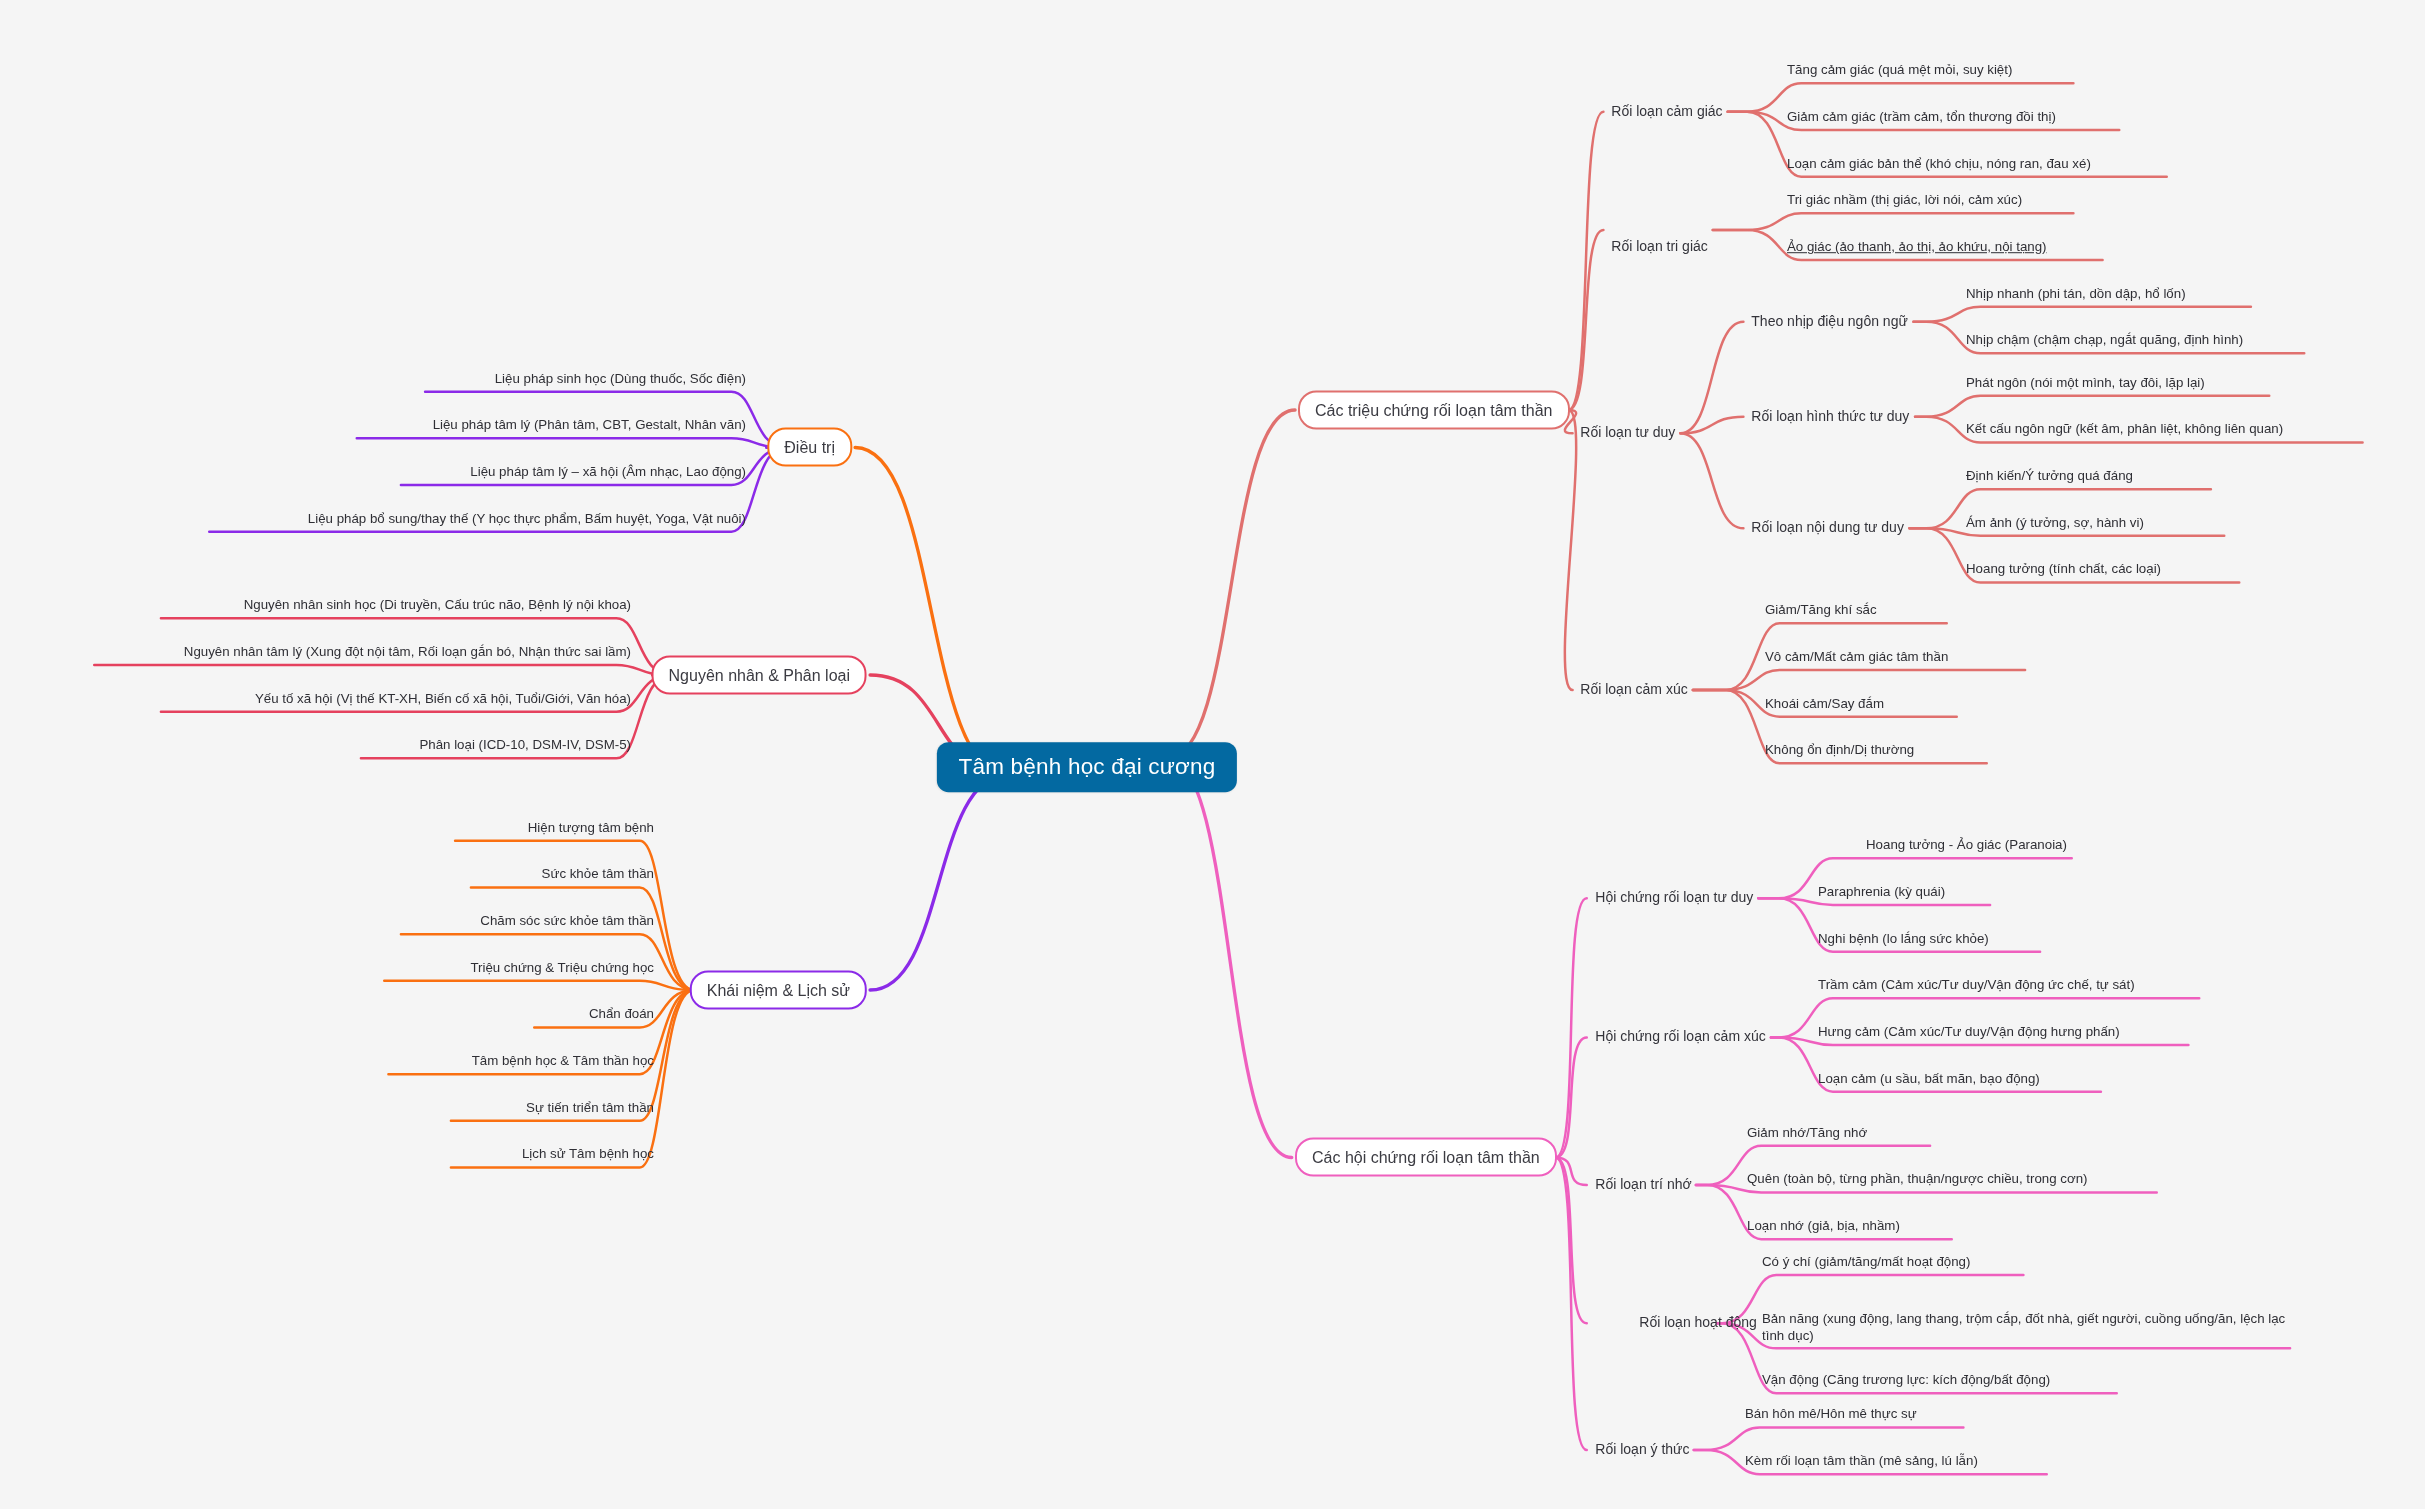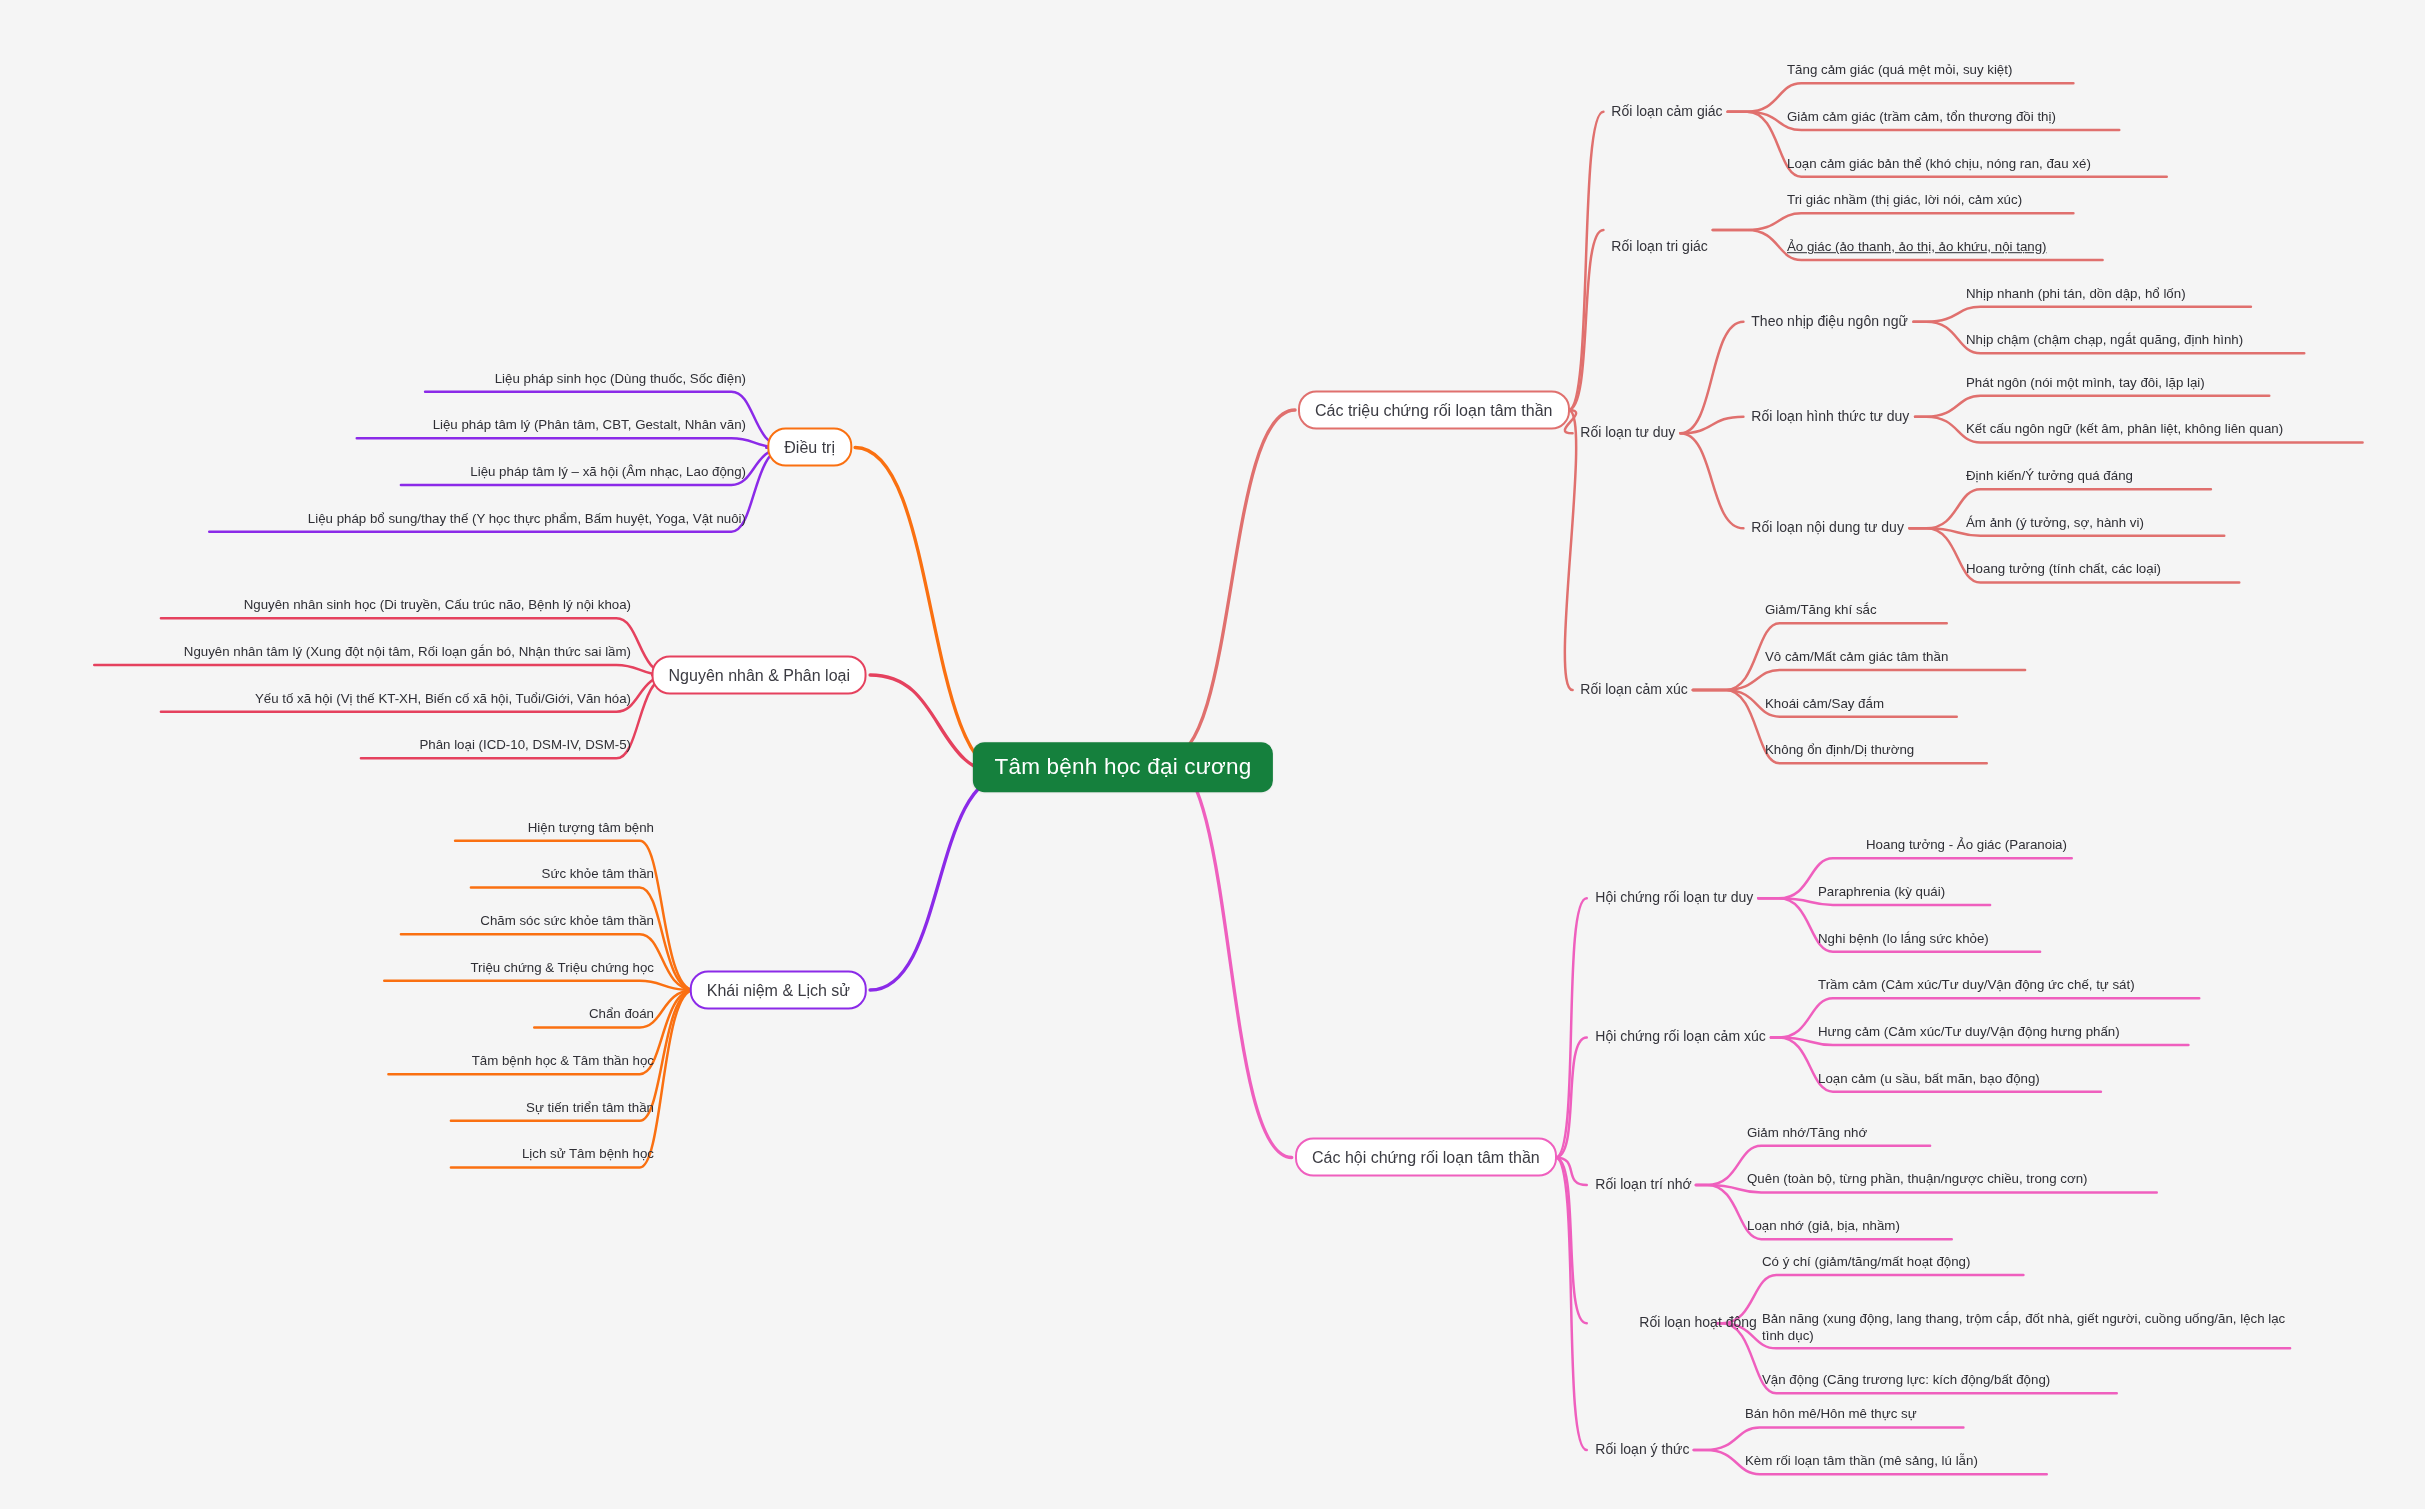--- a/index.html
+++ b/index.html
@@ -22,29 +22,28 @@
     width: 2426px; height: 1510px;
     pointer-events: none;
   }
   .node {
     position: absolute;
     white-space: nowrap;
     line-height: 1.25;
   }
   
   .root {
-    background: #15803d;
+    background: #0369a1;
     color: #ffffff;
     border-radius: 11.7px;
     padding: 10.8px 21.7px;
     font-size: 22.5px;
     letter-spacing: 0.2px;
     transform: translate(-50%, -50%);
     box-shadow: 0 0.8px 1.7px rgba(0,0,0,.08);
-    margin-left: 36px;
   }
   
   .pill {
     background: #ffffff;
     border: 2.5px solid #cccccc;
     border-radius: 18.3px;
     padding: 7.5px 15px;
     font-size: 16px;
     color: #3b3b42;
     transform: translate(0, -50%);

